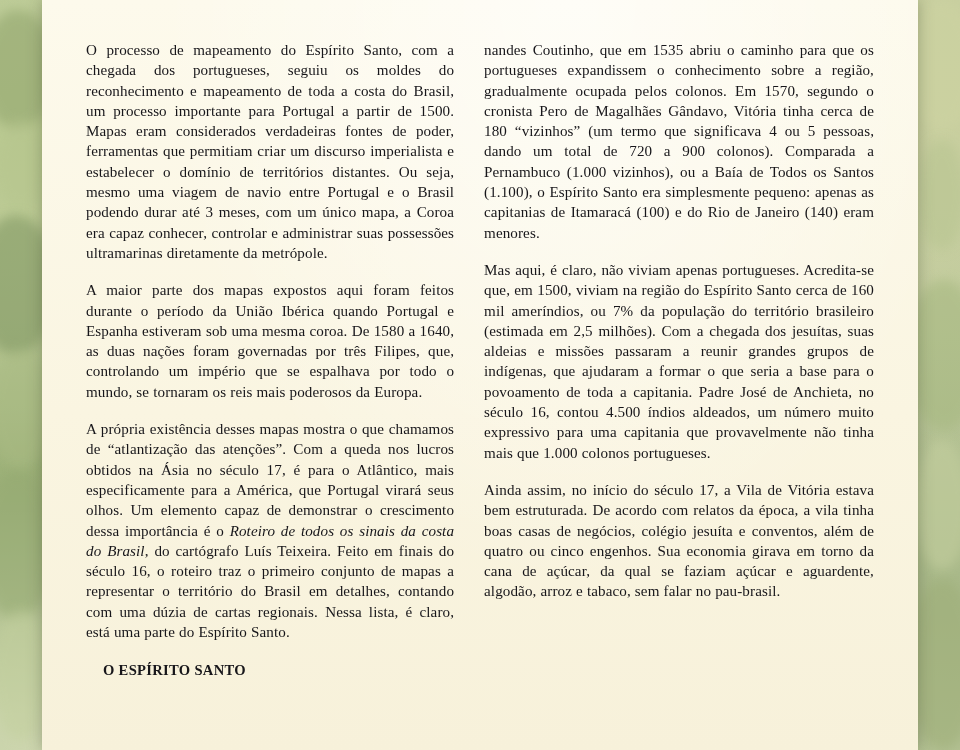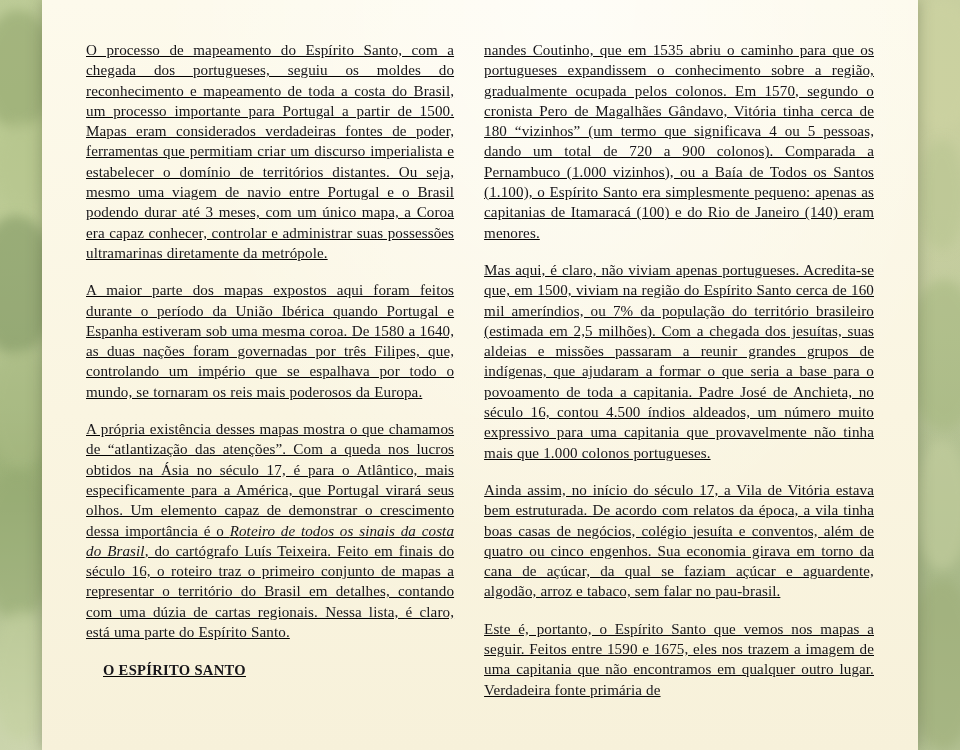--- a/index.html
+++ b/index.html
@@ -60,21 +60,20 @@
 
   .cols {
     position: absolute;
     left: 0; top: 0;
     width: 100%;
     height: 100%;
     padding: 40px 44px 0 22px;
     box-sizing: border-box;
     display: flex;
     gap: 30px;
-    text-decoration: underline;
   }
   .col {
     width: 392px;
     box-sizing: border-box;
   }
   .col.left { padding-left: 22px; }
 
   p.para {
     margin: 0 0 17px 0;
     font-size: 15.1px;
@@ -127,19 +126,18 @@
         <p class="para">O processo de mapeamento do Espírito Santo, com a chegada dos portugueses, seguiu os moldes do reconhecimento e mapeamento de toda a costa do Brasil, um processo importante para Portugal a partir de 1500. Mapas eram considerados verdadeiras fontes de poder, ferramentas que permitiam criar um discurso imperialista e estabelecer o domínio de territórios distantes. Ou seja, mesmo uma viagem de navio entre Portugal e o Brasil podendo durar até 3 meses, com um único mapa, a Coroa era capaz conhecer, controlar e administrar suas possessões ultramarinas diretamente da metrópole.</p>
         <p class="para">A maior parte dos mapas expostos aqui foram feitos durante o período da União Ibérica quando Portugal e Espanha estiveram sob uma mesma coroa. De 1580 a 1640, as duas nações foram governadas por três Filipes, que, controlando um império que se espalhava por todo o mundo, se tornaram os reis mais poderosos da Europa.</p>
         <p class="para"><span>A própria existência desses mapas mostra o que chamamos de “atlantização das atenções”. Com a queda nos lucros obtidos na Ásia no século 17, é para o Atlântico, mais especificamente para a América, que Portugal virará seus olhos. Um elemento capaz de demonstrar o crescimento dessa importância é o </span><em class="title-it">Roteiro de todos os sinais da costa do Brasil</em><span>, do cartógrafo Luís Teixeira. Feito em finais do século 16, o roteiro traz o primeiro conjunto de mapas a representar o território do Brasil em detalhes, contando com uma dúzia de cartas regionais. Nessa lista, é claro, está uma parte do Espírito Santo.</span></p>
         <h2 class="section-head">O ESPÍRITO SANTO</h2>
       </div>
 
       <div class="col right">
         <p class="para">nandes Coutinho, que em 1535 abriu o caminho para que os portugueses expandissem o conhecimento sobre a região, gradualmente ocupada pelos colonos. Em 1570, segundo o cronista Pero de Magalhães Gândavo, Vitória tinha cerca de 180 “vizinhos” (um termo que significava 4 ou 5 pessoas, dando um total de 720 a 900 colonos). Comparada a Pernambuco (1.000 vizinhos), ou a Baía de Todos os Santos (1.100), o Espírito Santo era simplesmente pequeno: apenas as capitanias de Itamaracá (100) e do Rio de Janeiro (140) eram menores.</p>
         <p class="para">Mas aqui, é claro, não viviam apenas portugueses. Acredita-se que, em 1500, viviam na região do Espírito Santo cerca de 160 mil ameríndios, ou 7% da população do território brasileiro (estimada em 2,5 milhões). Com a chegada dos jesuítas, suas aldeias e missões passaram a reunir grandes grupos de indígenas, que ajudaram a formar o que seria a base para o povoamento de toda a capitania. Padre José de Anchieta, no século 16, contou 4.500 índios aldeados, um número muito expressivo para uma capitania que provavelmente não tinha mais que 1.000 colonos portugueses.</p>
         <p class="para">Ainda assim, no início do século 17, a Vila de Vitória estava bem estruturada. De acordo com relatos da época, a vila tinha boas casas de negócios, colégio jesuíta e conventos, além de quatro ou cinco engenhos. Sua economia girava em torno da cana de açúcar, da qual se faziam açúcar e aguardente, algodão, arroz e tabaco, sem falar no pau-brasil.</p>
-        <p class="para">Este é, portanto, o Espírito Santo que vemos nos mapas a seguir. Feitos entre 1590 e 1675, eles nos trazem a imagem de uma capitania que não encontramos em qualquer outro lugar. Verdadeira fonte primária de</p>
       </div>
 
     </div>
   </div>
 
 </div>
 
 </body></html>

